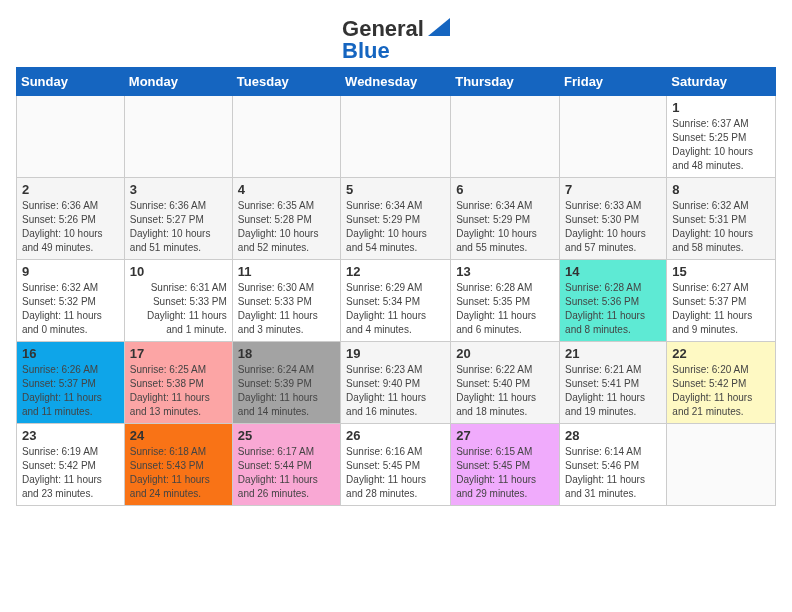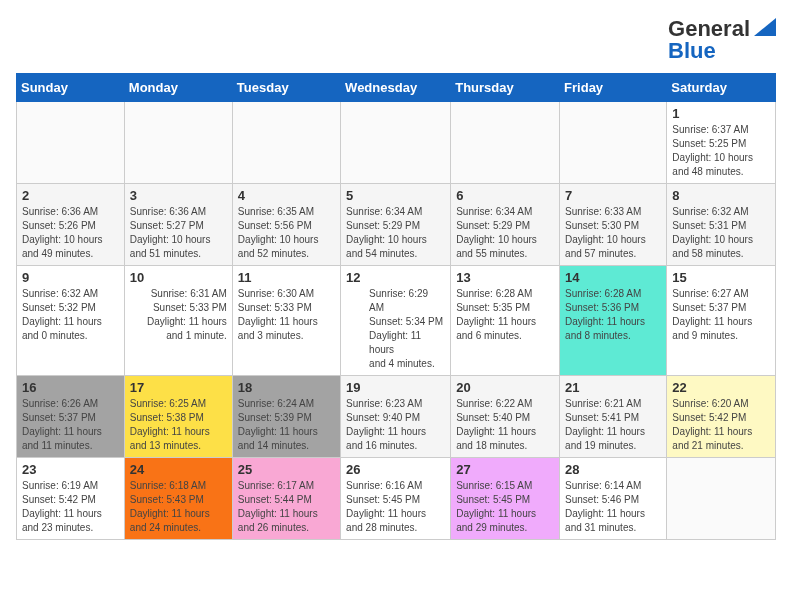--- a/index.html
+++ b/index.html
@@ -5,23 +5,23 @@
     * { box-sizing: border-box; margin: 0; padding: 0; }
     body {
       font-family: Arial, sans-serif;
       background: #fff;
       width: 792px;
       min-height: 612px;
       padding: 16px;
     }
     .header {
       display: flex;
-      justify-content: flex-end;
+      justify-content: center;
       align-items: flex-start;
-      margin-bottom: 9px;
+      margin-bottom: 3px;
     }
     .logo {
       display: flex;
       flex-direction: column;
       align-items: flex-start;
     }
     .logo-row {
       display: flex;
       align-items: center;
       gap: 2px;
@@ -137,21 +137,21 @@
         <td style="background: rgb(245, 245, 245);">
           <span class="day-num">3</span>
           <div class="day-info" style="white-space: pre-line;">Sunrise: 6:36 AM
 Sunset: 5:27 PM
 Daylight: 10 hours
 and 51 minutes.</div>
         </td>
         <td style="background: rgb(245, 245, 245);">
           <span class="day-num">4</span>
           <div class="day-info" style="white-space: pre-line;">Sunrise: 6:35 AM
-Sunset: 5:56 PM
+Sunset: 5:28 PM
 Daylight: 10 hours
 and 52 minutes.</div>
         </td>
         <td style="background: rgb(245, 245, 245);">
           <span class="day-num">5</span>
           <div class="day-info" style="white-space: pre-line;">Sunrise: 6:34 AM
 Sunset: 5:29 PM
 Daylight: 10 hours
 and 54 minutes.</div>
         </td>
@@ -194,21 +194,21 @@
         </td>
         <td style="background: rgb(255, 255, 255);">
           <span class="day-num">11</span>
           <div class="day-info" style="white-space: pre-line;">Sunrise: 6:30 AM
 Sunset: 5:33 PM
 Daylight: 11 hours
 and 3 minutes.</div>
         </td>
         <td style="background: rgb(255, 255, 255);">
           <span class="day-num">12</span>
-          <div class="day-info" style="white-space: pre-line; margin-left: 23px;">Sunrise: 6:29 AM
+          <div class="day-info" style="white-space: pre-line;">Sunrise: 6:29 AM
 Sunset: 5:34 PM
 Daylight: 11 hours
 and 4 minutes.</div>
         </td>
         <td style="background: rgb(255, 255, 255);">
           <span class="day-num">13</span>
           <div class="day-info" style="white-space: pre-line;">Sunrise: 6:28 AM
 Sunset: 5:35 PM
 Daylight: 11 hours
 and 6 minutes.</div>
@@ -222,28 +222,28 @@
         </td>
         <td style="background: rgb(255, 255, 255);">
           <span class="day-num">15</span>
           <div class="day-info" style="white-space: pre-line;">Sunrise: 6:27 AM
 Sunset: 5:37 PM
 Daylight: 11 hours
 and 9 minutes.</div>
         </td>
       </tr>
       <tr>
-        <td style="background: #a3a3a3;">
+        <td style="background: #0ea5e9;">
           <span class="day-num">16</span>
           <div class="day-info" style="white-space: pre-line;">Sunrise: 6:26 AM
 Sunset: 5:37 PM
 Daylight: 11 hours
 and 11 minutes.</div>
         </td>
-        <td style="background: #fde047;">
+        <td style="background: #fca5a5;">
           <span class="day-num">17</span>
           <div class="day-info" style="white-space: pre-line;">Sunrise: 6:25 AM
 Sunset: 5:38 PM
 Daylight: 11 hours
 and 13 minutes.</div>
         </td>
         <td style="background: #a3a3a3;">
           <span class="day-num">18</span>
           <div class="day-info" style="white-space: pre-line;">Sunrise: 6:24 AM
 Sunset: 5:39 PM

